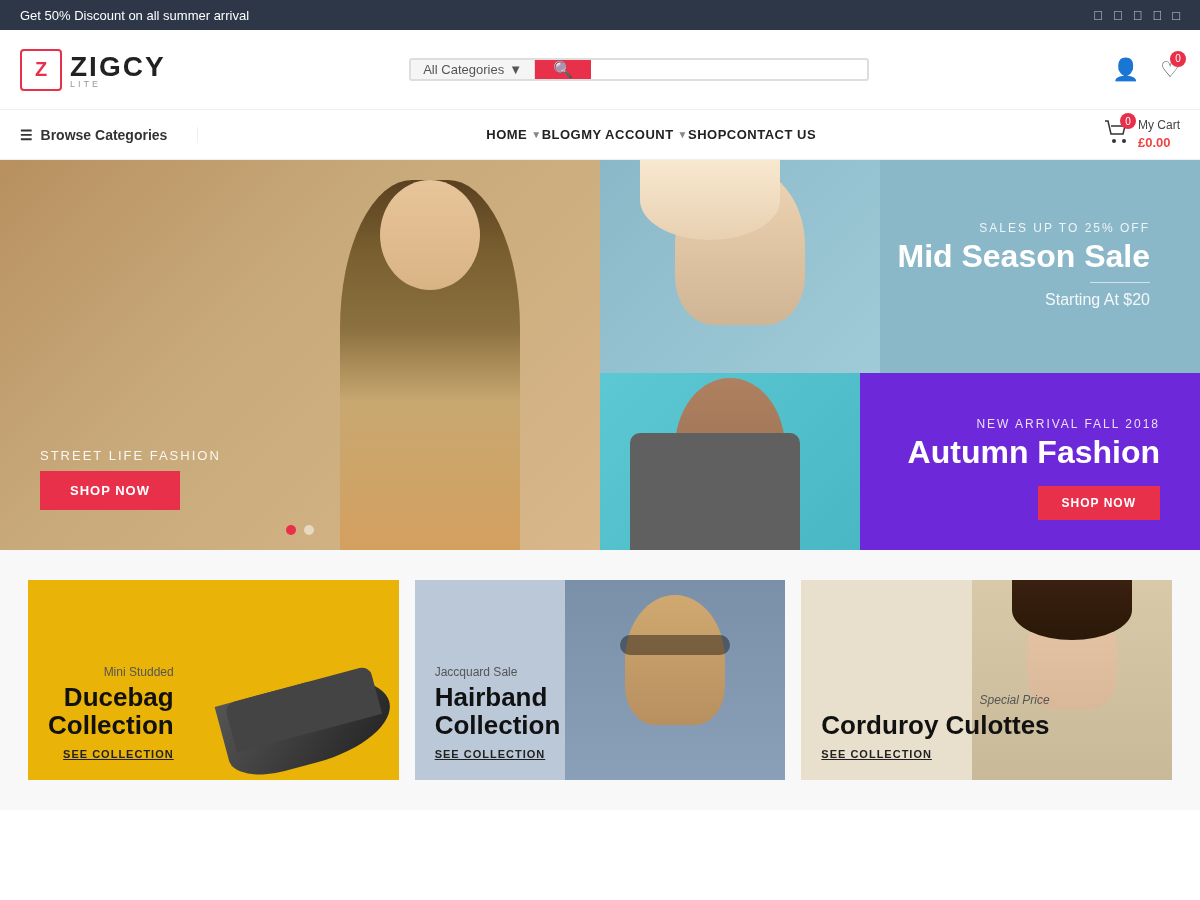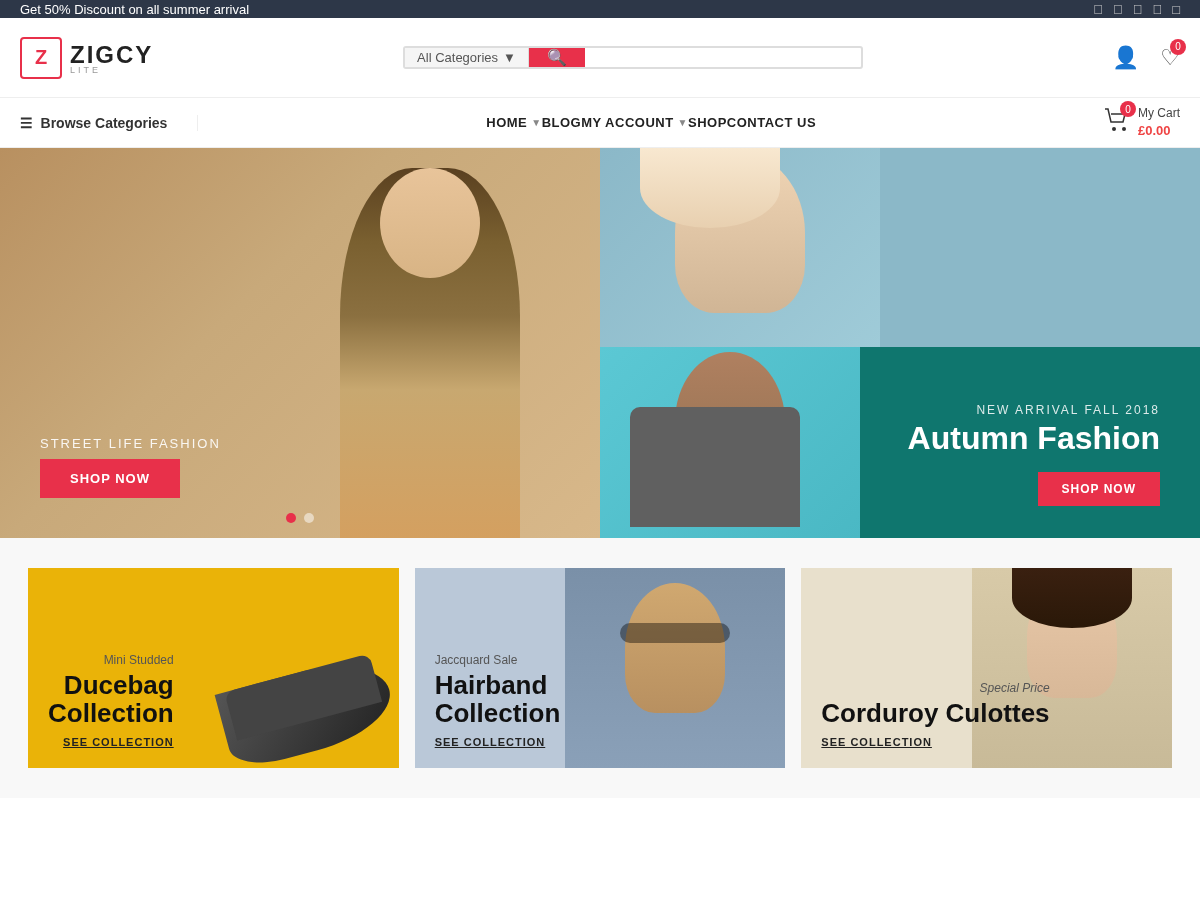--- a/index.html
+++ b/index.html
@@ -7,21 +7,21 @@
 
     
     .top-bar {
       background: #2d3748;
       color: #fff;
       font-size: 13px;
       padding: 6px 20px;
       display: flex;
       justify-content: space-between;
       align-items: center;
-      height: 18px;
+      height: 30px;
     }
     .top-bar-social { display: flex; gap: 10px; }
     .social-icon { color: #ccc; font-size: 13px; cursor: pointer; }
 
     
     .header {
       background: #fff;
       padding: 15px 20px;
       display: flex;
       align-items: center;
@@ -30,21 +30,21 @@
       height: 80px;
     }
     .logo-area { display: flex; align-items: center; gap: 8px; cursor: pointer; }
     .logo-icon {
       width: 42px; height: 42px;
       border: 2px solid #e8304a;
       border-radius: 4px;
       display: flex; align-items: center; justify-content: center;
       color: #e8304a; font-size: 20px; font-weight: bold;
     }
-    .logo-text { font-size: 24px; font-weight: 800; color: #222; letter-spacing: 2px; }
+    .logo-text { font-size: 28px; font-weight: 800; color: #222; letter-spacing: 2px; }
     .logo-sub { font-size: 9px; color: #999; letter-spacing: 3px; margin-top: -4px; }
 
     .search-area {
       display: flex;
       border: 2px solid #ddd;
       border-radius: 3px;
       overflow: hidden;
       width: 460px;
     }
     .search-category {
@@ -166,25 +166,25 @@
     .hero-right-top {
       flex: 1;
       background: #8bb8c8;
       position: relative;
       overflow: hidden;
       display: flex; align-items: center;
       padding: 30px 30px 30px 0;
     }
     .hero-right-bottom {
       flex: 1;
-      background: #0f766e;
+      background: #6d28d9;
       position: relative;
       overflow: hidden;
-      display: flex; align-items: flex-end;
-      padding: 20px 20px 32px 0;
+      display: flex; align-items: center;
+      padding: 20px 20px 5px 0;
     }
     .hero-right-content { margin-left: auto; text-align: right; color: #fff; z-index: 2; position: relative; padding-right: 20px; }
     .hero-small-title { font-size: 12px; letter-spacing: 2px; text-transform: uppercase; color: rgba(255,255,255,0.85); margin-bottom: 4px; }
     .hero-big-title { font-size: 32px; font-weight: 800; line-height: 1.1; margin-bottom: 6px; }
     .hero-price { font-size: 16px; color: rgba(255,255,255,0.9); margin-bottom: 2px; }
     .hero-divider { width: 60px; height: 1px; background: rgba(255,255,255,0.6); margin: 8px 0 8px auto; }
 
     .shop-now-btn-sm {
       background: #e8304a;
       color: #fff;
@@ -349,20 +349,26 @@
   <div class="hero-right">
 
     <div class="hero-right-top">
 
       <div style="position:absolute;left:0;bottom:0;width:280px;height:100%;overflow:hidden;">
         <div style="width:100%;height:100%;background:linear-gradient(135deg,#8bb8c8 0%,#9fcbd8 100%);position:relative;">
           <div style="position:absolute;top:5px;left:50%;transform:translateX(-50%);width:130px;height:160px;background:linear-gradient(180deg,#f0d5b5 0%,#e0c5a5 50%,#d0b595 100%);border-radius:50% 50% 30% 30%;"></div>
           <div style="position:absolute;top:0;left:40px;width:140px;height:80px;background:linear-gradient(180deg,#f8e8d0 0%,#e8d0b0 100%);border-radius:0 0 50% 50%;"></div>
         </div>
       </div>
+      <div class="hero-right-content">
+        <div class="hero-small-title">SALES UP TO 25% OFF</div>
+        <div class="hero-big-title">Mid Season Sale</div>
+        <div class="hero-divider"></div>
+        <div class="hero-price">Starting At $20</div>
+      </div>
     </div>
 
     <div class="hero-right-bottom">
 
       <div style="position:absolute;left:0;bottom:0;width:260px;height:100%;overflow:hidden;">
         <div style="width:100%;height:100%;background:linear-gradient(135deg,#5bc8d4 0%,#4ab8c4 100%);position:relative;">
           <div style="position:absolute;top:5px;left:50%;transform:translateX(-50%);width:110px;height:140px;background:linear-gradient(180deg,#b08060 0%,#907050 100%);border-radius:50% 50% 30% 30%;"></div>
           <div style="position:absolute;top:60px;left:30px;width:170px;height:120px;background:#606060;border-radius:10px 10px 0 0;"></div>
         </div>
       </div>

